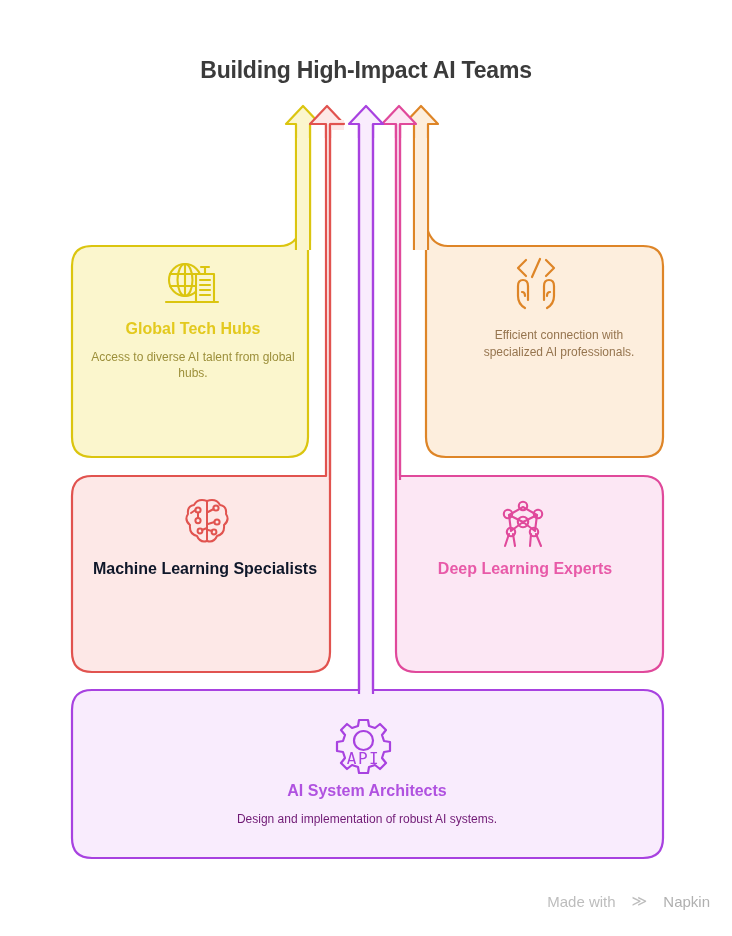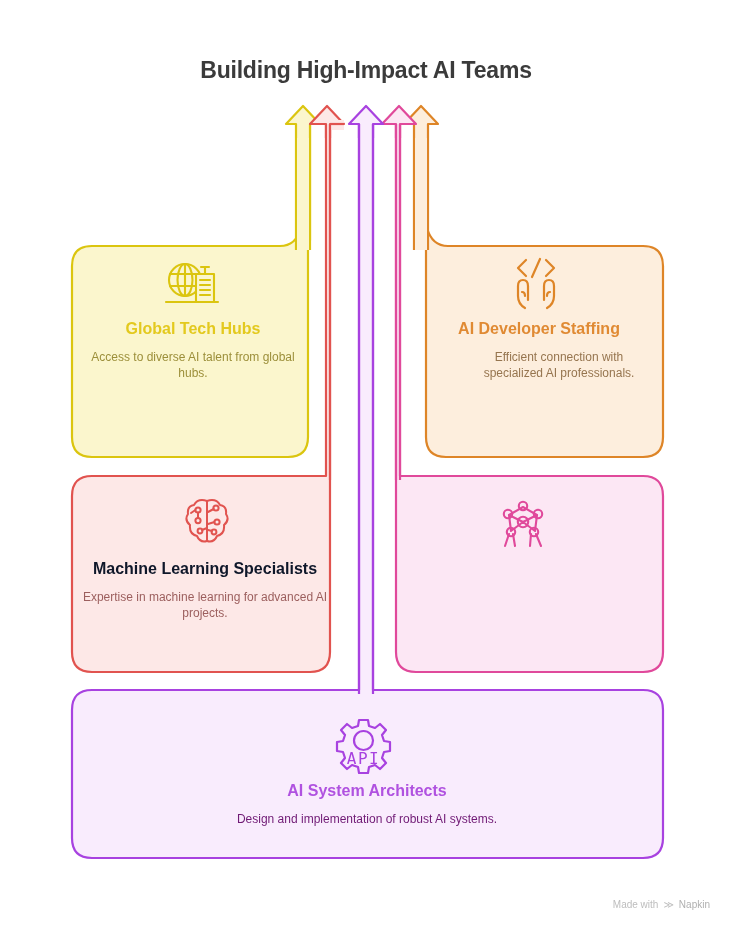--- a/index.html
+++ b/index.html
@@ -65,22 +65,22 @@
   #txt-dl   .card-desc  { color: #a05888; }
   #txt-arch .card-title { color: #b052e0; }
   #txt-arch .card-desc  { color: #701a75; }
 
   #footer {
     position: absolute;
     right: 22px;
     bottom: 26px;
     display: flex;
     align-items: center;
-    gap: 5px;
-    font-size: 10px;
+    gap: 16px;
+    font-size: 15px;
     color: #bdbdbd;
   }
   #footer .brand { color: #b0b0b0; }
 </style>
 </head>
 <body>
 
 <div id="page-title">Building High-Impact AI Teams</div>
 
 <svg id="diagram" viewBox="0 0 732 936">
@@ -232,30 +232,29 @@
   </g>
 
 </svg>
 
 <div class="card-text" id="txt-hubs">
   <div class="card-title">Global Tech Hubs</div>
   <div class="card-desc">Access to diverse AI talent from global hubs.</div>
 </div>
 
 <div class="card-text" id="txt-dev">
-  <div class="card-title">AI Developer Staffing</div>
   <div class="card-desc">Efficient connection with specialized AI professionals.</div>
 </div>
 
 <div class="card-text" id="txt-ml">
   <div class="card-title">Machine Learning Specialists</div>
-  <div class="card-desc">Expertise in machine learning for advanced AI projects.</div>
 </div>
 
 <div class="card-text" id="txt-dl">
+  <div class="card-title">Deep Learning Experts</div>
 </div>
 
 <div class="card-text" id="txt-arch">
   <div class="card-title">AI System Architects</div>
   <div class="card-desc">Design and implementation of robust AI systems.</div>
 </div>
 
 <div id="footer">
   <span>Made with</span>
   <span>≫</span>

